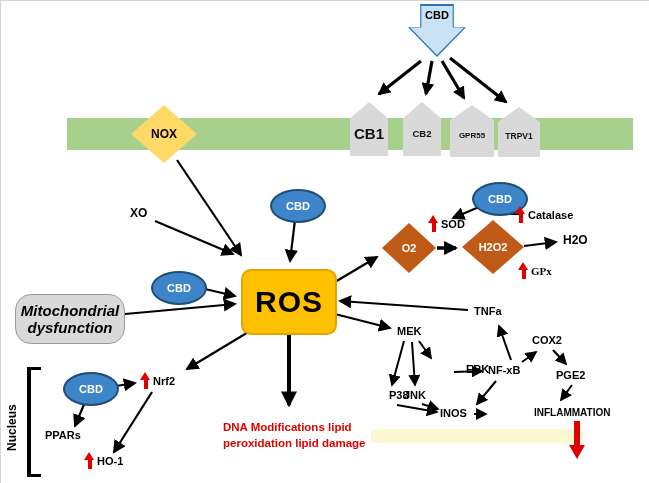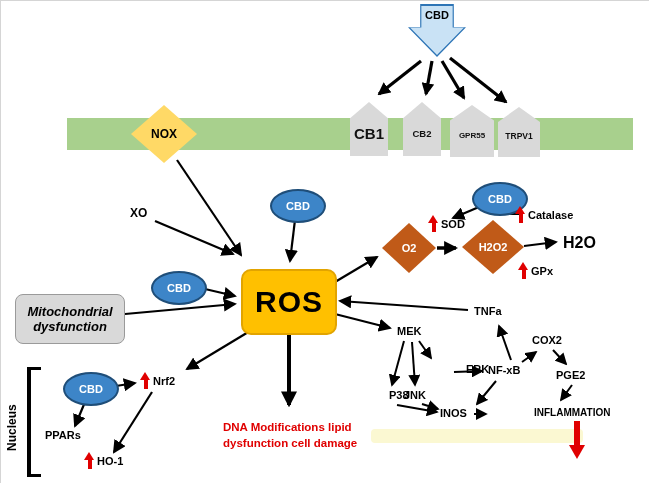--- a/index.html
+++ b/index.html
@@ -16,21 +16,21 @@
   .t{font-weight:bold;font-size:11px;color:#000;white-space:nowrap;line-height:1.15;}
   .cbd{width:52px;height:30px;background:var(--cbd-blue,#3d85c8);border:2px solid var(--cbd-blue-border,#1f4e79);border-radius:50%;display:flex;align-items:center;justify-content:center;color:#fff;font-weight:bold;font-size:11px;}
   .ros{width:92px;height:62px;background:var(--ros-yellow,#ffc000);border:2px solid #e2a400;border-radius:10px;display:flex;align-items:center;justify-content:center;font-size:30px;font-weight:bold;color:#000;letter-spacing:1px;}
   .diamond{display:flex;align-items:center;justify-content:center;clip-path:polygon(50% 0,100% 50%,50% 100%,0 50%);font-weight:bold;}
   .nox{background:var(--nox-yellow,#ffd966);font-size:12px;color:#000;}
   .odia{background:var(--diamond-orange,#c05a18);color:#fff;font-size:11px;}
   .receptor{background:var(--receptor-gray,#d9d9d9);clip-path:polygon(50% 0,100% 30%,100% 100%,0 100%,0 30%);display:flex;align-items:center;justify-content:center;padding-top:8px;font-weight:bold;color:#111;}
   .toparrow-outer{width:58px;height:53px;background:var(--top-arrow-border,#2e75b6);clip-path:polygon(21% 0,79% 0,79% 44%,100% 44%,50% 100%,0 44%,21% 44%);}
   .toparrow-inner{position:absolute;left:2px;top:2px;width:54px;height:49px;background:var(--top-arrow-blue,#c9e2f5);clip-path:polygon(21% 0,79% 0,79% 44%,100% 44%,50% 100%,0 44%,21% 44%);}
   .toparrow-label{position:absolute;top:5px;left:0;width:100%;text-align:center;font-weight:bold;font-size:11px;color:#000;}
-  .mito{width:108px;height:48px;background:var(--mito-gray,#d9d9d9);border:1px solid #9a9a9a;border-radius:8px;display:flex;flex-direction:column;align-items:center;justify-content:center;font-style:italic;font-weight:bold;font-size:13px;color:#000;}
+  .mito{width:108px;height:48px;background:var(--mito-gray,#d9d9d9);border:1px solid #9a9a9a;border-radius:16px;display:flex;flex-direction:column;align-items:center;justify-content:center;font-style:italic;font-weight:bold;font-size:15px;color:#000;}
   .hgroup{display:flex;align-items:center;gap:2px;}
   .red-up{position:relative;width:11px;height:18px;flex:0 0 auto;}
   .red-up::before{content:"";position:absolute;left:0;top:0;border-left:5.5px solid transparent;border-right:5.5px solid transparent;border-bottom:8px solid var(--accent-red,#e00000);}
   .red-up::after{content:"";position:absolute;left:3.5px;top:6px;width:4px;height:11px;background:var(--accent-red,#e00000);}
   .red-down{position:relative;width:16px;height:38px;flex:0 0 auto;}
   .red-down::before{content:"";position:absolute;left:5px;top:0;width:6px;height:25px;background:var(--accent-red,#e00000);}
   .red-down::after{content:"";position:absolute;left:0;top:24px;border-left:8px solid transparent;border-right:8px solid transparent;border-top:14px solid var(--accent-red,#e00000);}
   .nucleus-label{transform:rotate(-90deg);transform-origin:left top;font-weight:bold;font-size:12px;color:#000;white-space:nowrap;}
   .bracket{width:10px;height:104px;border-left:4px solid #000;border-top:3px solid #000;border-bottom:3px solid #000;}
   .dna{width:170px;color:var(--accent-red,#e00000);font-weight:bold;font-size:11.5px;line-height:1.35;}
@@ -127,42 +127,42 @@
     <span>H2O2</span>
   </div>
   <div class="node hgroup" style="left:427px;top:214px;">
     <span class="red-up"></span>
     <span class="t">SOD</span>
   </div>
   <div class="node hgroup" style="left:514px;top:205px;">
     <span class="red-up"></span>
     <span class="t">Catalase</span>
   </div>
-  <div class="node t" style="left:562px;top:233px;font-size:16px;">H2O</div>
-  <div class="node hgroup" style="left:517px;top:261px;">
+  <div class="node t" style="left:562px;top:233px;font-size:12px;">H2O</div>
+  <div class="node hgroup" style="left:517px;top:261px;font-family:Liberation Serif, serif;">
     <span class="red-up"></span>
     <span class="t">GPx</span>
   </div>
 
   <div class="node nucleus-label" style="left:4px;top:450px;">Nucleus</div>
   <div class="node bracket" style="left:26px;top:366px;"></div>
   <div class="node cbd" style="left:62px;top:371px;">CBD</div>
   <div class="node hgroup" style="left:139px;top:371px;">
     <span class="red-up"></span>
     <span class="t">Nrf2</span>
   </div>
   <div class="node t" style="left:44px;top:428px;">PPARs</div>
   <div class="node hgroup" style="left:83px;top:451px;">
     <span class="red-up"></span>
     <span class="t">HO-1</span>
   </div>
 
   <div class="node dna" style="left:222px;top:419px;">
     <div>DNA Modifications lipid</div>
-    <div>dysfunction cell damage</div>
+    <div>peroxidation lipid damage</div>
   </div>
 
   <div class="node t" style="left:473px;top:304px;">TNFa</div>
   <div class="node t" style="left:396px;top:324px;">MEK</div>
   <div class="node t" style="left:425px;top:362px;padding-left:40px;">ERK</div>
   <div class="node t" style="left:376px;top:388px;margin-left:12px;">P38</div>
   <div class="node t" style="left:403px;top:388px;">JNK</div>
   <div class="node t" style="left:487px;top:363px;">NF-xB</div>
   <div class="node t" style="left:531px;top:333px;">COX2</div>
   <div class="node t" style="left:555px;top:368px;">PGE2</div>

